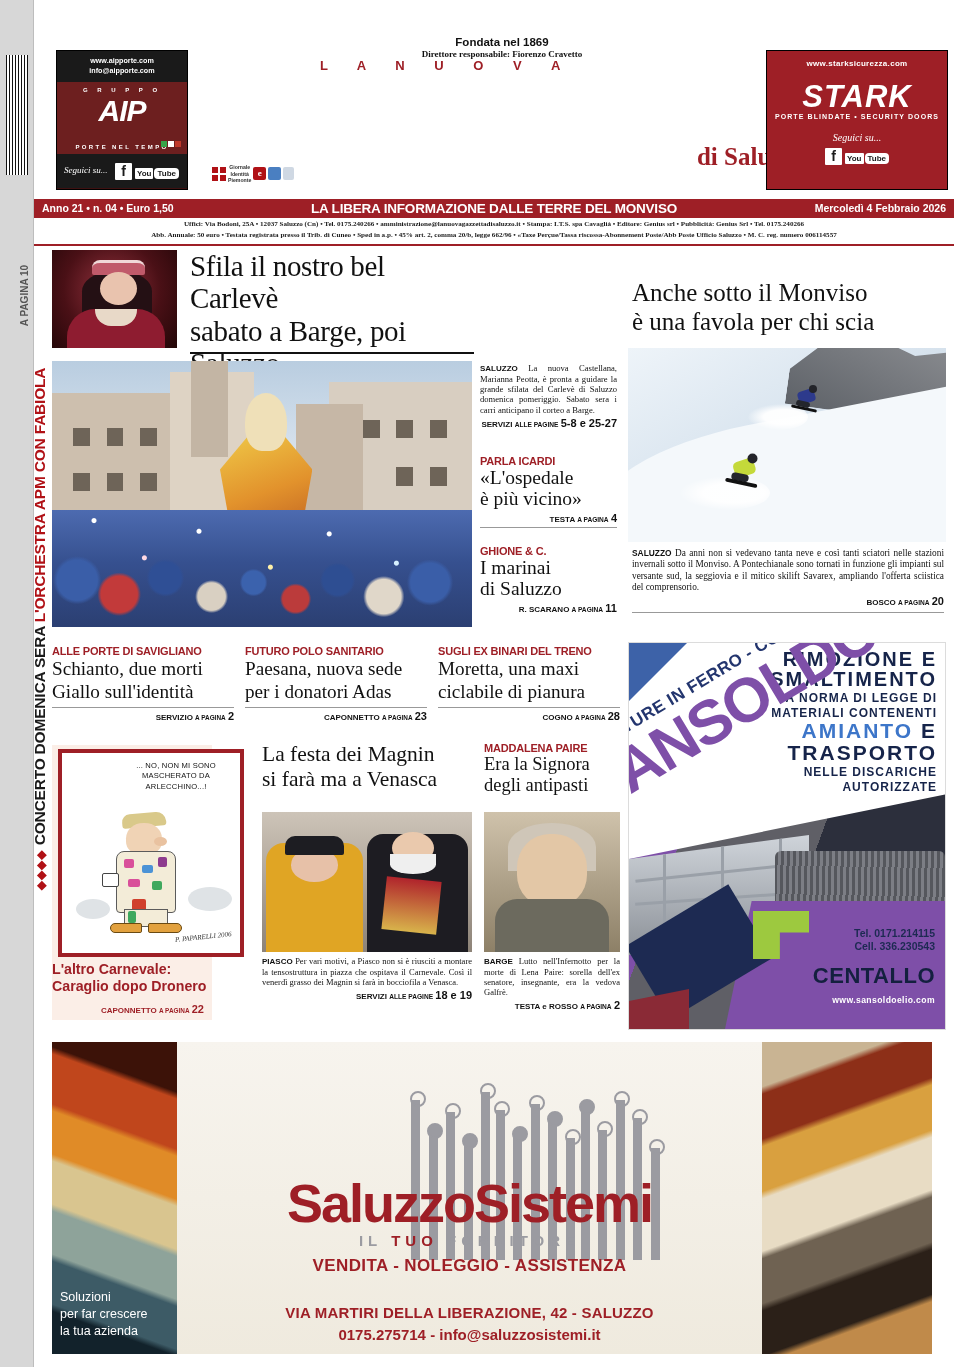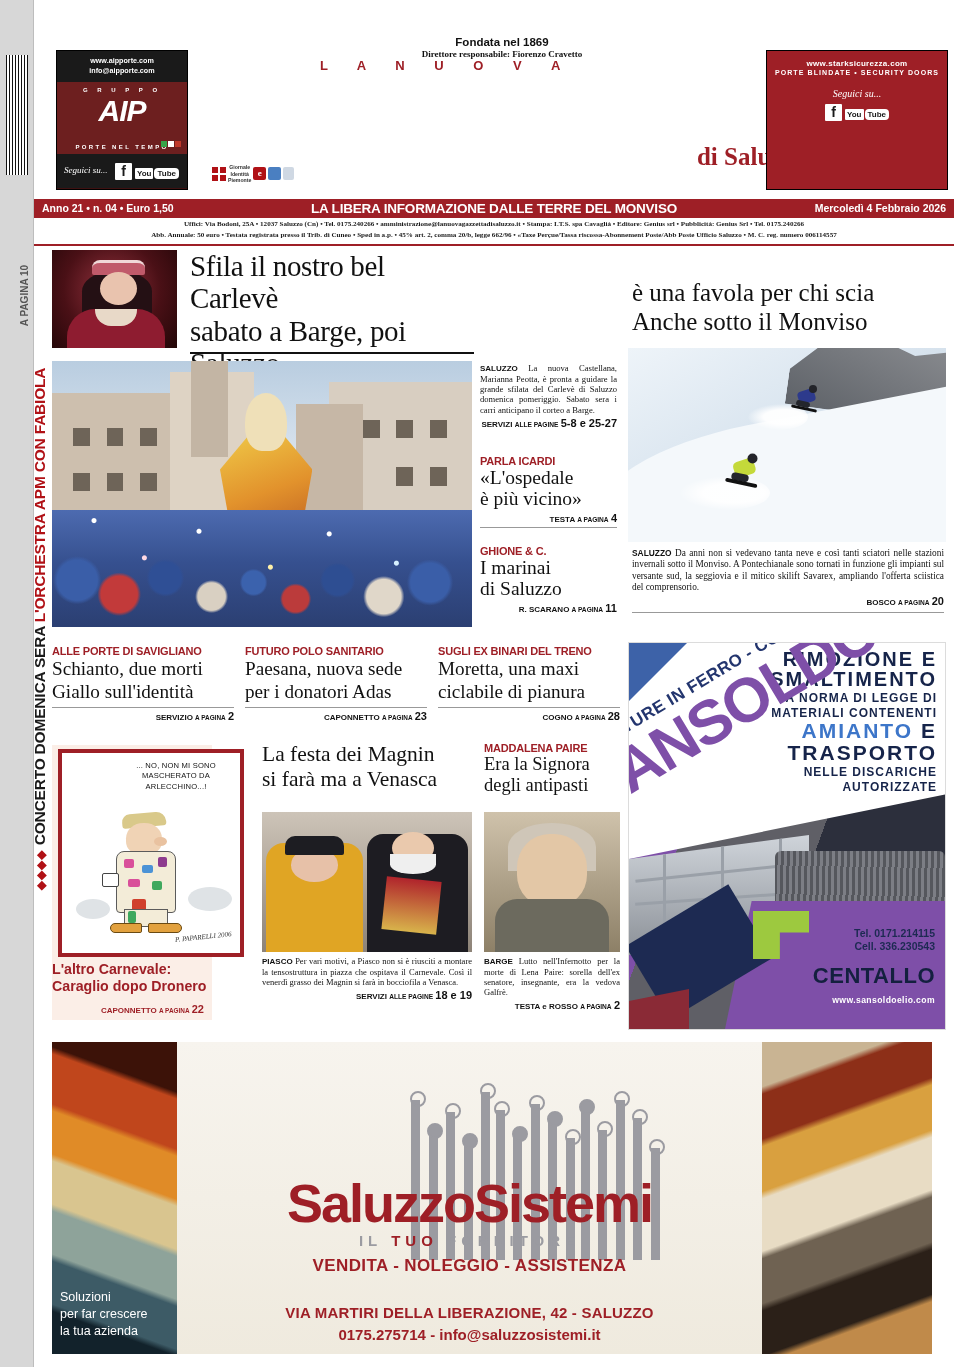--- a/index.html
+++ b/index.html
@@ -459,20 +459,21 @@
           <div>Piemonte</div>
         </span>
         <span class="b1">e</span>
         <span class="b2"></span>
         <span class="b3"></span>
       </div>
     </div>
 
     <div class="stark-ad">
       <div class="stark-url">www.starksicurezza.com</div>
+      <div class="stark-logo">STARK</div>
       <div class="stark-sub">PORTE BLINDATE • SECURITY DOORS</div>
       <div class="stark-seg">Seguici su...</div>
       <div class="stark-soc">
         <span class="fb">f</span><span class="yt"><b>You</b><span class="tube">Tube</span></span>
       </div>
     </div>
   </div>
 
   <div class="infobar">
     <div class="l">Anno 21 • n. 04 • Euro 1,50</div>
@@ -548,22 +549,22 @@
     <div class="sub-head">I marinai</div>
     <div class="sub-head">di Saluzzo</div>
     <div class="refline">
       <span>R. SCARANO</span>
       <span class="sm">A PAGINA</span>
       <span class="big">11</span>
     </div>
   </div>
 
   <div class="ski-head">
+    <div>Anche sotto il Monviso</div>
     <div>è una favola per chi scia</div>
-    <div>Anche sotto il Monviso</div>
   </div>
   <div class="ski-photo">
     <div class="snow"></div>
       <div class="rock"></div>
       <div class="snow2"></div>
     <div class="spray" style="left:120px; top:56px;"></div>
     <div class="skier" style="left:166px; top:36px;">
       <div class="tors" style="background:#2d3a8c"></div>
         <div class="head"></div>
       <div class="leg"></div>

